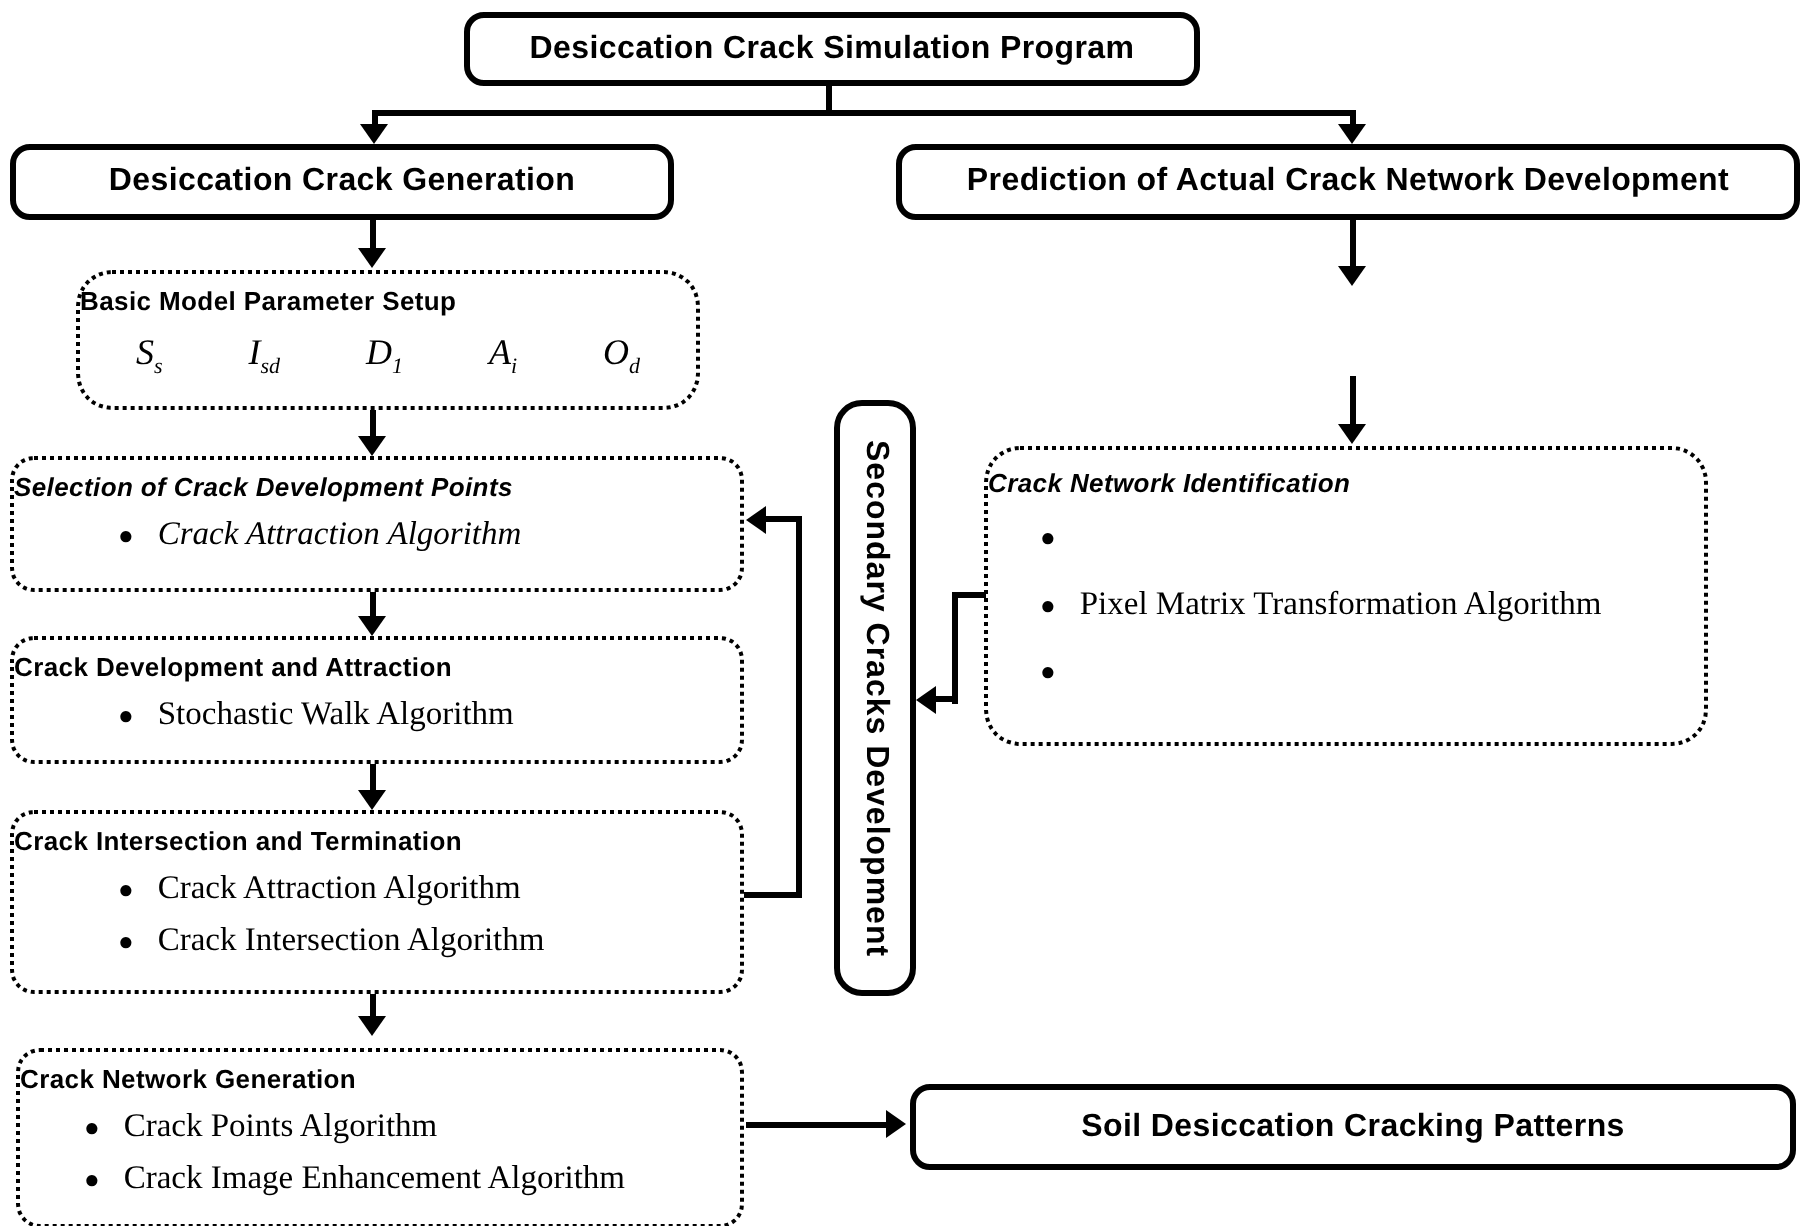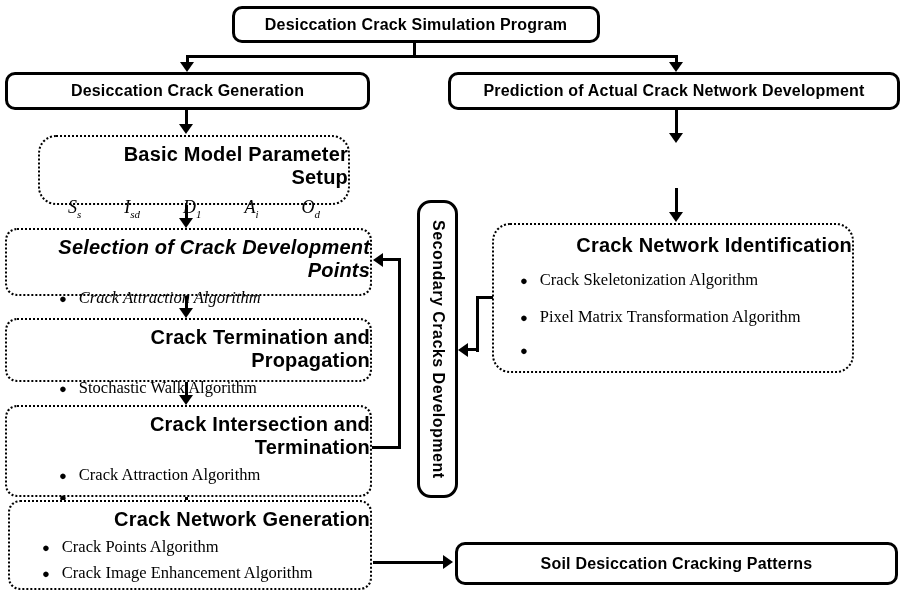--- a/index.html
+++ b/index.html
@@ -5,21 +5,21 @@
   html,body{margin:0;padding:0;background:#ffffff;}
   #stage{
     position:relative;width:906px;height:613px;background:#ffffff;
     font-family:"Liberation Sans",sans-serif;color:#000;overflow:hidden;
   }
   .box{position:absolute;box-sizing:border-box;background:#fff;}
   .solid{border:3px solid #000;border-radius:10px;}
   .dotted{border:2px dotted #000;border-radius:12px;}
   .center{display:flex;align-items:center;justify-content:center;text-align:center;}
   .btitle{font-weight:bold;font-size:16px;letter-spacing:0.2px;}
-  .step-title{font-weight:bold;font-size:20px;text-align:right;padding-top:6px;letter-spacing:0.2px;margin-left:44px;}
+  .step-title{font-weight:bold;font-size:13px;text-align:left;padding-top:6px;letter-spacing:0.2px;}
   .bullet{display:flex;align-items:center;font-family:"Liberation Serif",serif;font-size:16.5px;margin-top:6px;}
   .bullet .dot{font-size:13px;margin-right:12px;line-height:1;}
   .params{display:flex;justify-content:space-between;padding:8px 28px 0 28px;
           font-family:"Liberation Serif",serif;font-style:italic;font-size:18px;}
   .params sub{font-size:11px;font-style:italic;}
   .vtext{writing-mode:vertical-rl;text-orientation:sideways;font-weight:bold;font-size:16px;
          letter-spacing:0.5px;}
   .vline{position:absolute;width:3px;background:#000;}
   .hline{position:absolute;height:3px;background:#000;}
   .tri{position:absolute;width:0;height:0;}
@@ -36,21 +36,21 @@
     <span class="btitle">Desiccation Crack Simulation Program</span>
   </div>
 
   <div class="vline" style="left:413px;top:41px;height:15px;"></div>
   <div class="hline" style="left:186px;top:55px;width:492px;"></div>
   <div class="vline" style="left:186px;top:55px;height:8px;"></div>
   <div class="tri tri-down" style="left:180px;top:62px;"></div>
   <div class="vline" style="left:675px;top:55px;height:8px;"></div>
   <div class="tri tri-down" style="left:669px;top:62px;"></div>
 
-  <div class="box solid center" style="left:5px;top:72px;width:365px;height:38px;">
+  <div class="box solid center" style="left:5px;top:72px;width:332px;height:38px;">
     <span class="btitle">Desiccation Crack Generation</span>
   </div>
 
   <div class="vline" style="left:185px;top:110px;height:15px;"></div>
   <div class="tri tri-down" style="left:179px;top:124px;"></div>
 
   <div class="box dotted" style="left:38px;top:135px;width:312px;height:70px;border-radius:18px;">
     <div class="step-title">Basic Model Parameter Setup</div>
     <div class="params">
       <span><i>S</i><sub>s</sub></span>
@@ -69,45 +69,46 @@
     <div class="bullet" style="padding-left:52px;">
       <span class="dot">●</span>
       <span>Crack Attraction Algorithm</span>
     </div>
   </div>
 
   <div class="vline" style="left:185px;top:296px;height:13px;"></div>
   <div class="tri tri-down" style="left:179px;top:308px;"></div>
 
   <div class="box dotted" style="left:5px;top:318px;width:367px;height:64px;">
-    <div class="step-title">Crack Termination and Propagation</div>
+    <div class="step-title">Crack Development and Attraction</div>
     <div class="bullet" style="padding-left:52px;">
       <span class="dot">●</span>
       <span>Stochastic Walk Algorithm</span>
     </div>
   </div>
 
   <div class="vline" style="left:185px;top:382px;height:14px;"></div>
   <div class="tri tri-down" style="left:179px;top:395px;"></div>
 
   <div class="box dotted" style="left:5px;top:405px;width:367px;height:92px;">
     <div class="step-title">Crack Intersection and Termination</div>
     <div class="bullet" style="padding-left:52px;">
       <span class="dot">●</span>
       <span>Crack Attraction Algorithm</span>
     </div>
     <div class="bullet" style="padding-left:52px;">
       <span class="dot">●</span>
+      <span>Crack Intersection Algorithm</span>
     </div>
   </div>
 
   <div class="vline" style="left:185px;top:497px;height:12px;"></div>
   <div class="tri tri-down" style="left:179px;top:508px;"></div>
 
-  <div class="box dotted" style="left:8px;top:500px;width:364px;height:90px;">
+  <div class="box dotted" style="left:8px;top:524px;width:364px;height:90px;">
     <div class="step-title">Crack Network Generation</div>
     <div class="bullet" style="padding-left:32px;">
       <span class="dot">●</span>
       <span>Crack Points Algorithm</span>
     </div>
     <div class="bullet" style="padding-left:32px;">
       <span class="dot">●</span>
       <span>Crack Image Enhancement Algorithm</span>
     </div>
   </div>
@@ -126,24 +127,23 @@
   </div>
 
   <div class="vline" style="left:675px;top:110px;height:24px;"></div>
   <div class="tri tri-down" style="left:669px;top:133px;"></div>
 
 
   <div class="vline" style="left:675px;top:188px;height:25px;"></div>
   <div class="tri tri-down" style="left:669px;top:212px;"></div>
 
   <div class="box dotted" style="left:492px;top:223px;width:362px;height:150px;border-radius:18px;">
-    <div class="step-title" style="padding-top:9px;">Crack Network Identification</div>
+    <div class="step-title" style="padding-top:9px;font-style:italic;">Crack Network Identification</div>
     <div class="bullet" style="padding-left:26px;margin-top:13px;">
       <span class="dot">●</span>
-      <span>Crack Skeletonization Algorithm</span>
     </div>
     <div class="bullet" style="padding-left:26px;margin-top:17px;">
       <span class="dot">●</span>
       <span>Pixel Matrix Transformation Algorithm</span>
     </div>
     <div class="bullet" style="padding-left:26px;margin-top:17px;">
       <span class="dot">●</span>
     </div>
   </div>
 

